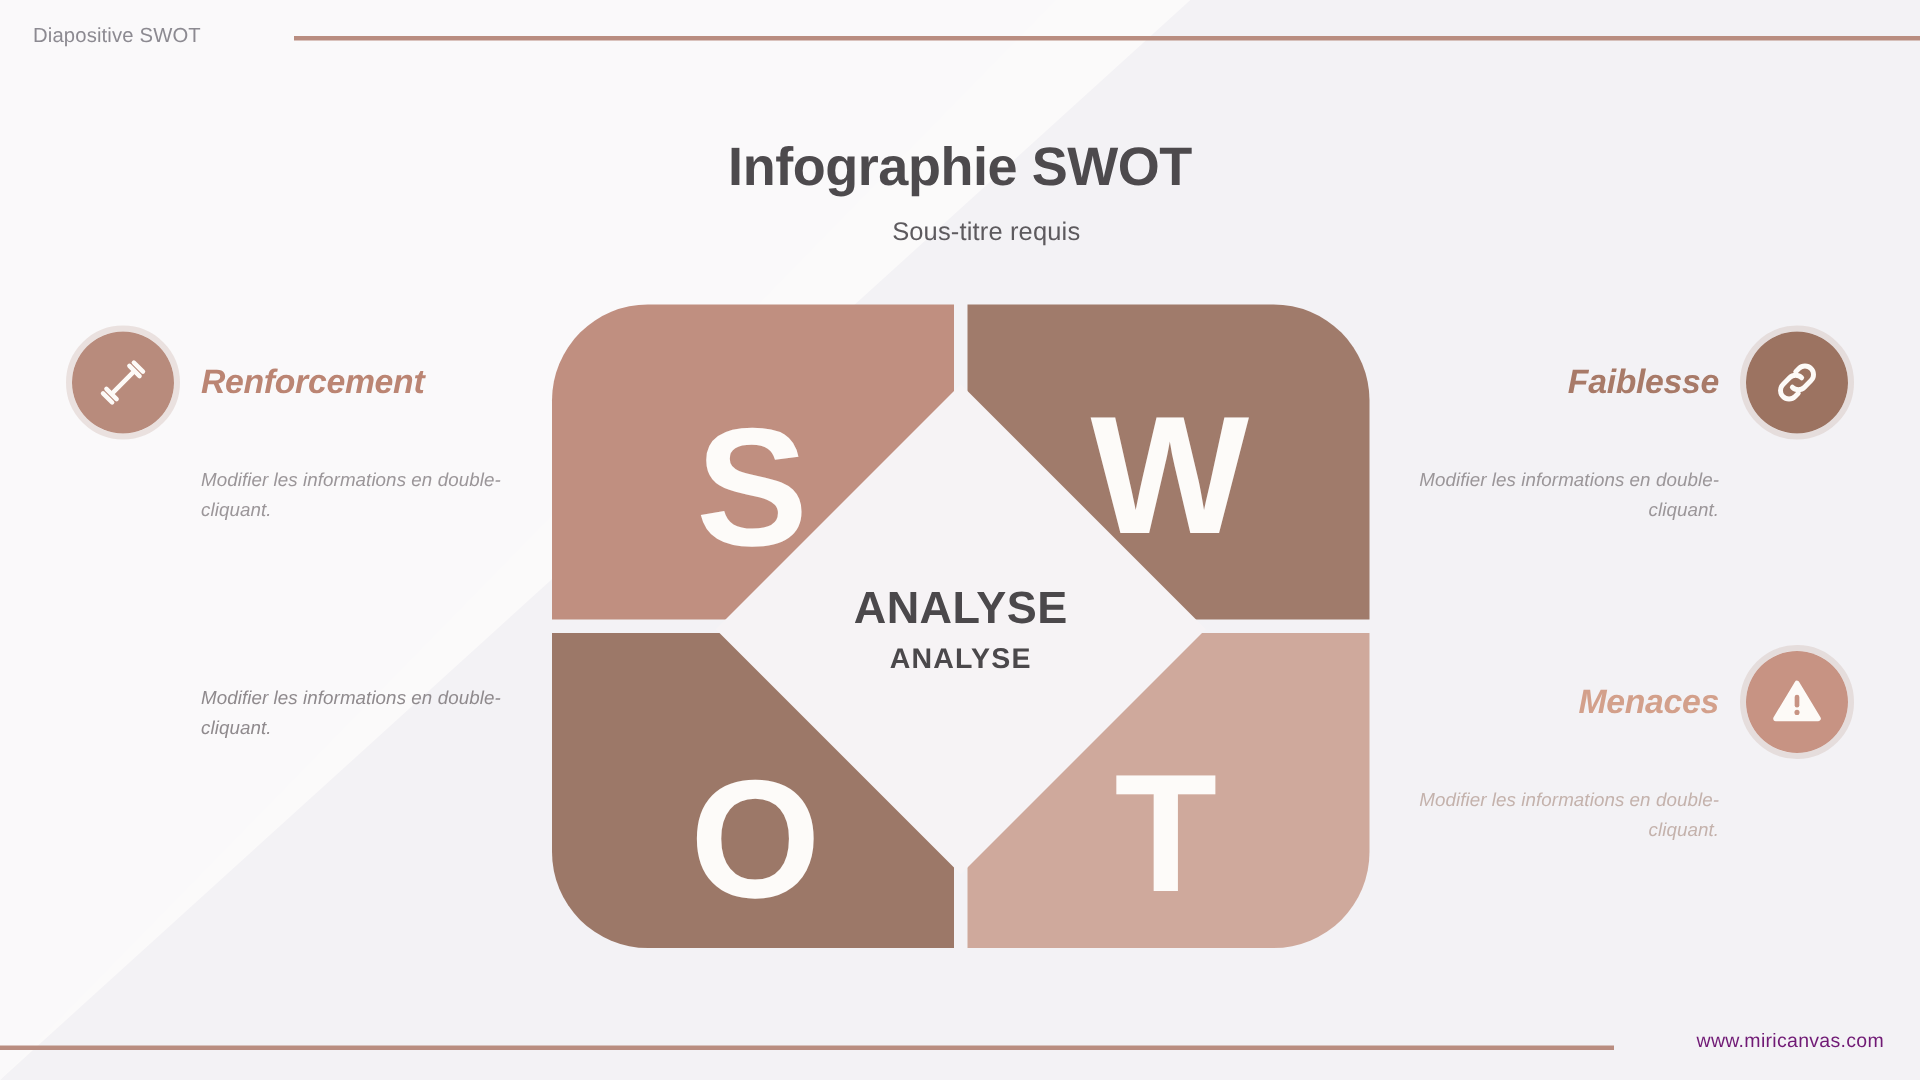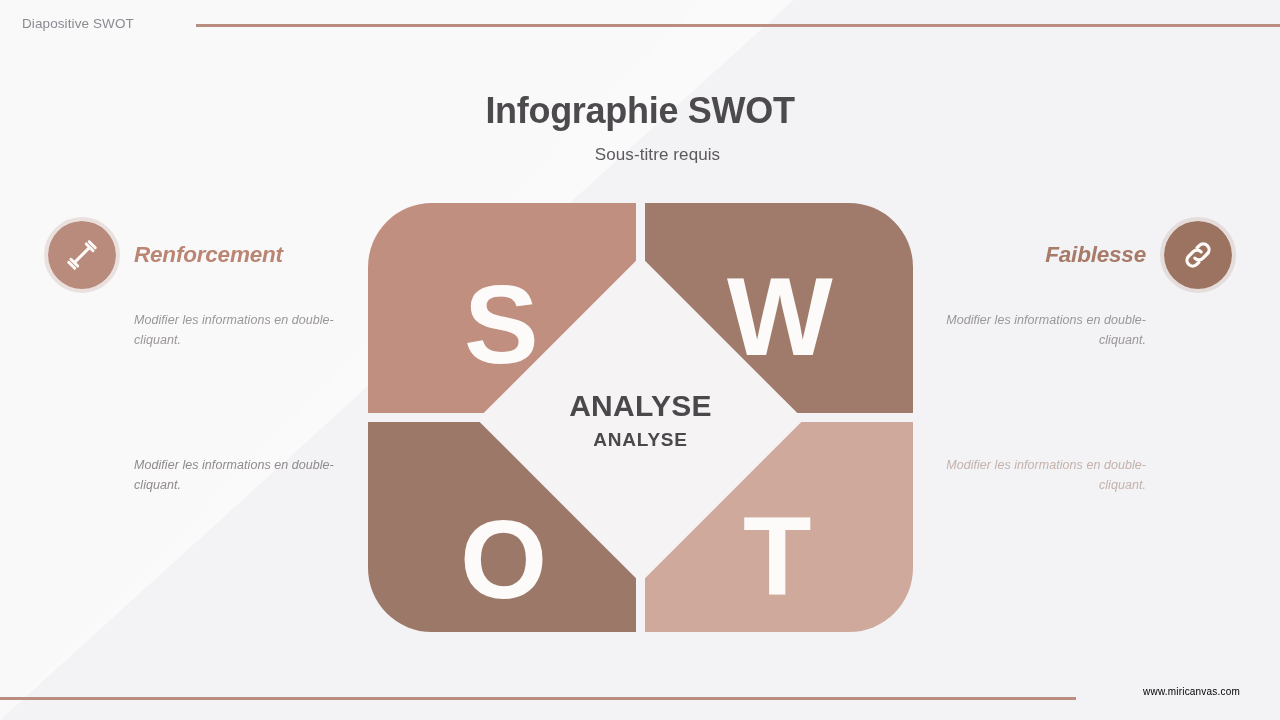--- a/index.html
+++ b/index.html
@@ -59,24 +59,24 @@
   .footer-rule {
     position: absolute;
     left: 0;
     top: 697px;
     width: 1076px;
     height: 3px;
     background: #b98d80;
   }
   .footer-url {
     position: absolute;
-    right: 40px;
+    right: 24px;
     top: 686px;
-    font-size: 10px;
-    color: #000000;
+    font-size: 13px;
+    color: #701a75;
     letter-spacing: .2px;
     white-space: nowrap;
   }
 
   
   .title {
     position: absolute;
     left: 0; right: 0;
     top: 90px;
     text-align: center;
@@ -280,17 +280,29 @@
           <path d="M14.2 9.8a4 4 0 0 0-5.7 0l-3.1 3.1a4 4 0 0 0 5.7 5.7l1.5-1.5"></path>
         </svg>
       </span>
     </div>
     <div class="side-title" style="color: rgb(168, 122, 104);">Faiblesse</div>
   </div>
   <div class="side-body" style="color: rgb(155, 150, 153);">Modifier les informations en double-cliquant.</div>
 </div>
 
 <div class="side side-right" style="top:434px">
+  <div class="side-head">
+    <div class="badge" style="background: rgb(199, 147, 131);">
+      <span>
+        <svg viewBox="0 0 24 24">
+          <path d="M12 3.2 L22 19.8 H2 Z" fill="#fdfaf7" stroke="#fdfaf7" stroke-width="2.4" stroke-linejoin="round"></path>
+          <rect x="10.9" y="8.6" width="2.2" height="6" rx="1.1" fill="#c79383"></rect>
+          <circle cx="12" cy="16.9" r="1.2" fill="#c79383"></circle>
+        </svg>
+      </span>
+    </div>
+    <div class="side-title" style="color: rgb(211, 160, 139);">Menaces</div>
+  </div>
   <div class="side-body" style="color: rgb(196, 178, 172);">Modifier les informations en double-cliquant.</div>
 </div>
 
 <div class="footer-rule" style="background: rgb(185, 141, 128);"></div>
 <div class="footer-url">www.miricanvas.com</div>
 
 </body></html>

